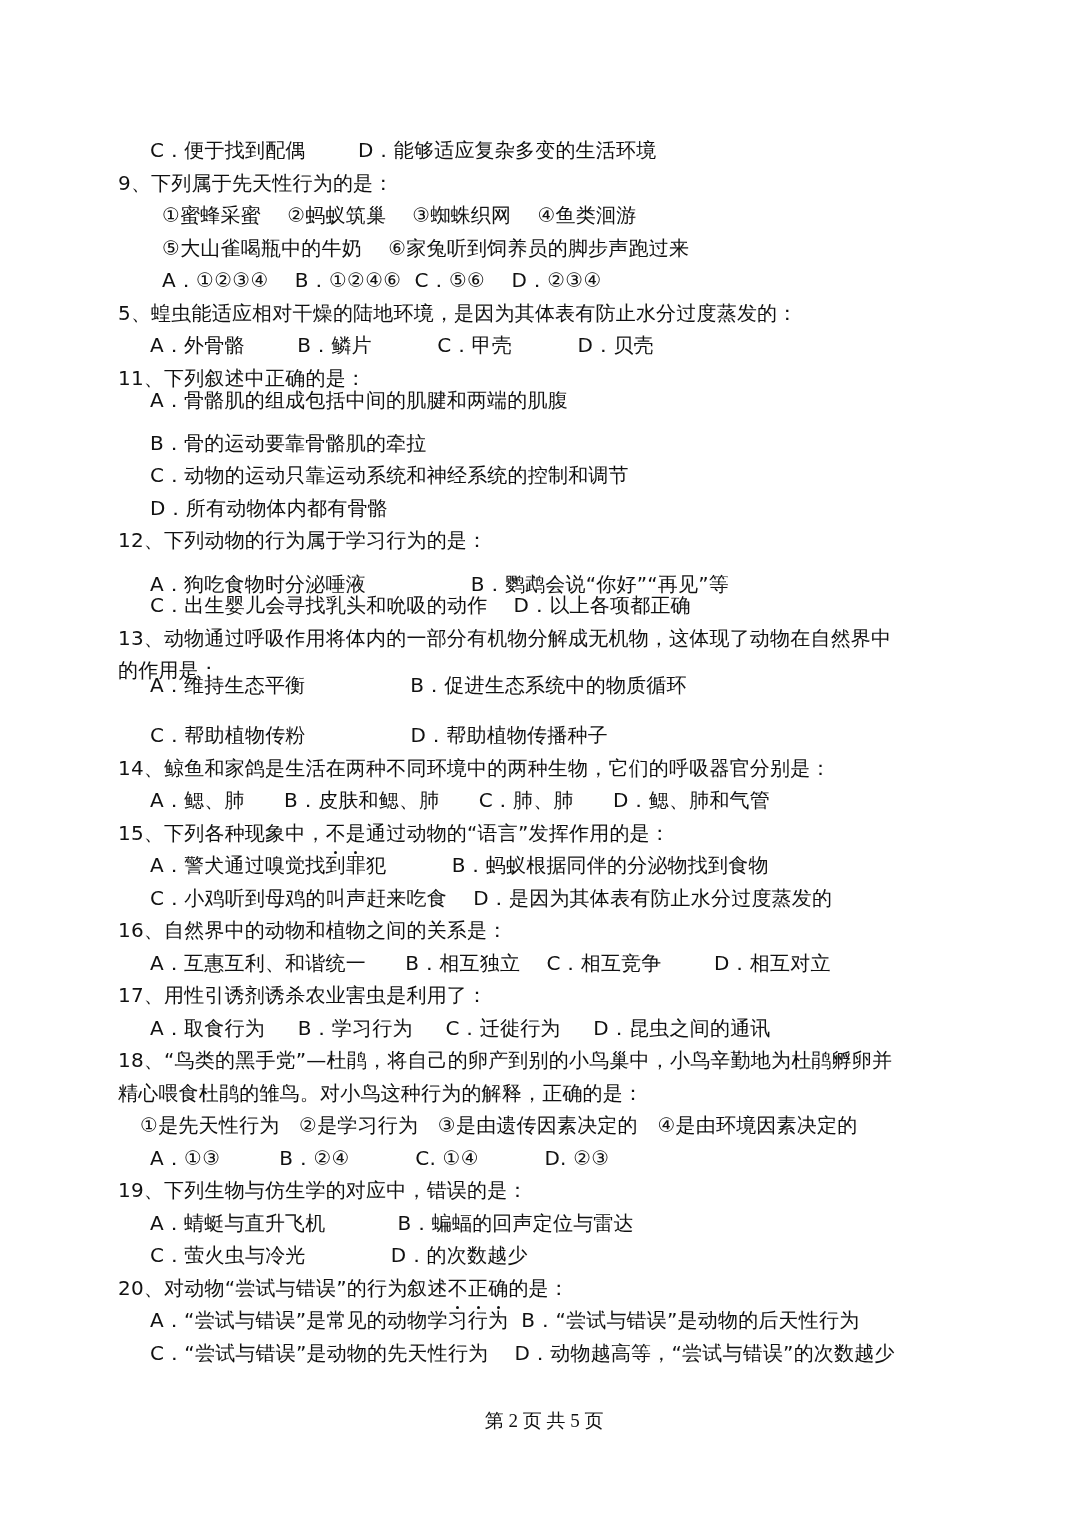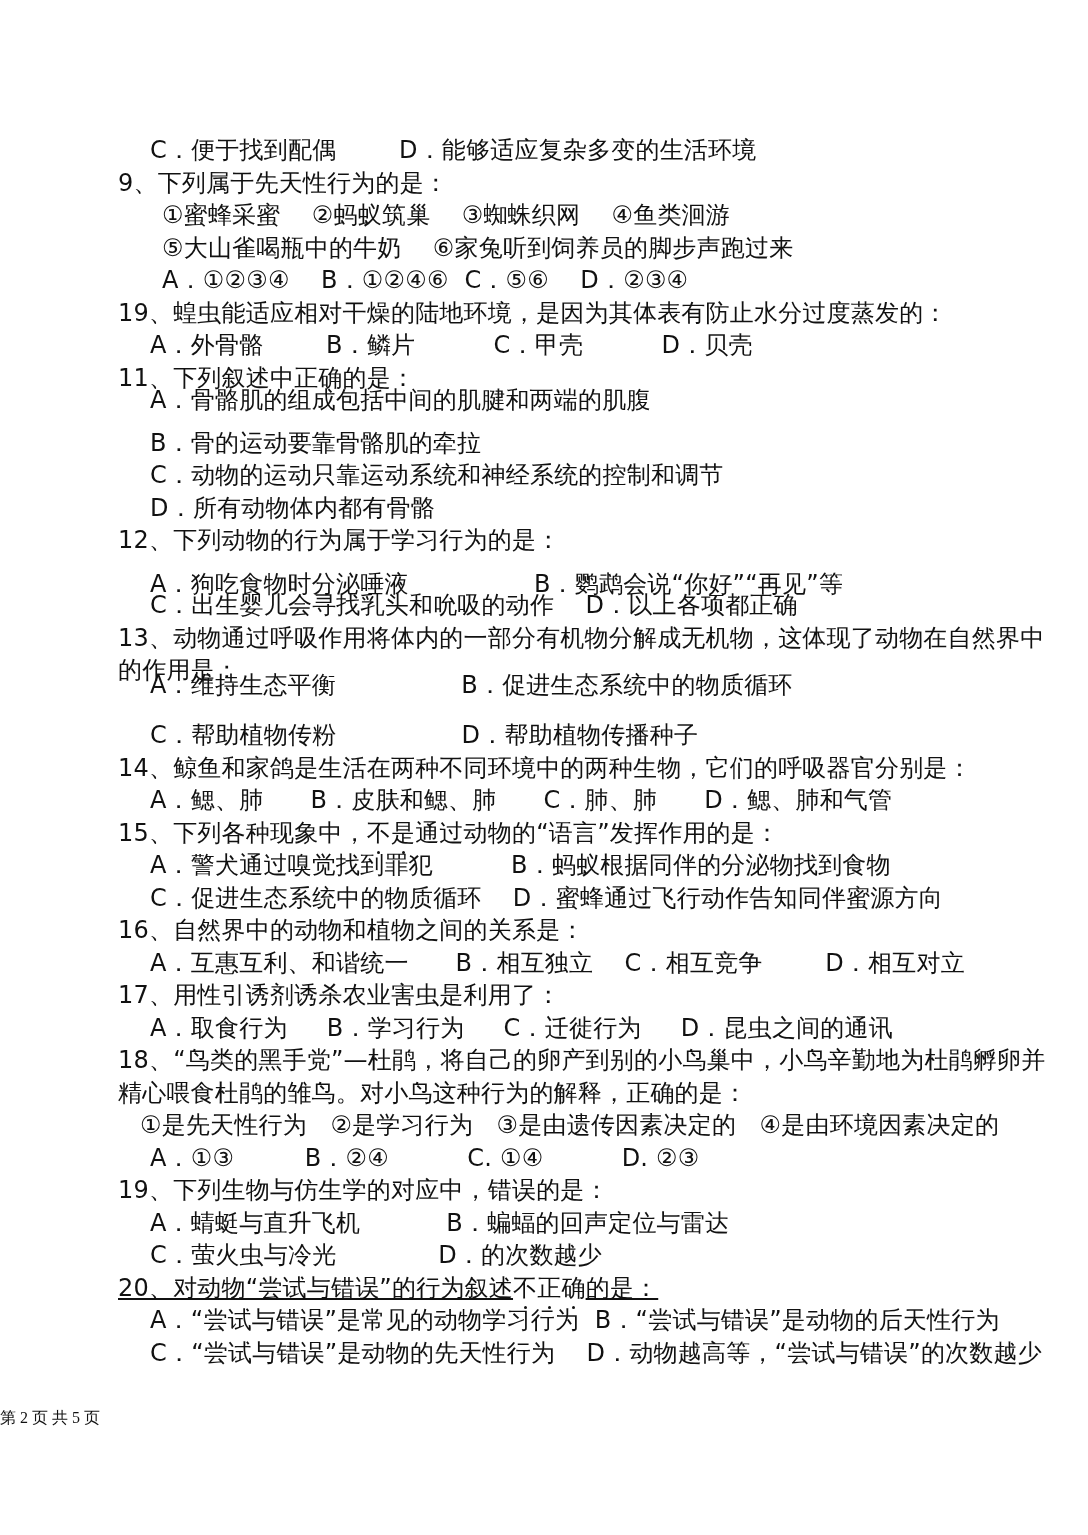--- a/index.html
+++ b/index.html
@@ -3,70 +3,70 @@
 <meta charset="utf-8">
 <style>
   html, body { margin: 0; padding: 0; background: #ffffff; }
   body {
     width: 1088px; height: 1535px; position: relative; overflow: hidden;
     font-family: "DejaVu Sans", "Liberation Sans", sans-serif;
     color: #111111;
   }
   .line {
     position: absolute; left: 0; white-space: pre;
-    font-size: 24px; line-height: 26px; height: 26px;
+    font-size: 20px; line-height: 26px; height: 26px;
     letter-spacing: 0.2px;
   }
   .em { position: relative; display: inline-block; }
   .em::after {
     content: ""; position: absolute; left: 50%; bottom: -8px;
     width: 3px; height: 3px; margin-left: -1.5px; border-radius: 50%;
     background: #111;
   }
   .footer {
-    position: absolute; top: 1408px; left: 0; width: 1088px; text-align: left;
-    font-family: "Liberation Serif", "DejaVu Serif", serif; font-size: 16px;
+    position: absolute; top: 1408px; left: 0; width: 1088px; text-align: center;
+    font-family: "Liberation Serif", "DejaVu Serif", serif; font-size: 19px;
   }
 </style>
 </head>
 <body>
 
 <div id="doc">
     <div class="line" style="left: 150px; top: 137px;">C．便于找到配偶        D．能够适应复杂多变的生活环境</div>
     <div class="line" style="left: 118px; top: 170px;">9、下列属于先天性行为的是：</div>
     <div class="line" style="left: 162px; top: 202px;">①蜜蜂采蜜    ②蚂蚁筑巢    ③蜘蛛织网    ④鱼类洄游</div>
     <div class="line" style="left: 162px; top: 235px;">⑤大山雀喝瓶中的牛奶    ⑥家兔听到饲养员的脚步声跑过来</div>
     <div class="line" style="left: 162px; top: 267px;">A．①②③④    B．①②④⑥  C．⑤⑥    D．②③④</div>
-    <div class="line" style="left: 118px; top: 300px;">19、蝗虫能适应相对干燥的陆地环境，是因为其体表有防止水分过度蒸发的：</div>
+    <div class="line" style="left: 118px; top: 300px;">5、蝗虫能适应相对干燥的陆地环境，是因为其体表有防止水分过度蒸发的：</div>
     <div class="line" style="left: 150px; top: 332px;">A．外骨骼        B．鳞片          C．甲壳          D．贝壳</div>
     <div class="line" style="left: 118px; top: 365px;">11、下列叙述中正确的是：</div>
     <div class="line" style="left: 150px; top: 387px;">A．骨骼肌的组成包括中间的肌腱和两端的肌腹</div>
     <div class="line" style="left: 150px; top: 430px;">B．骨的运动要靠骨骼肌的牵拉</div>
     <div class="line" style="left: 150px; top: 462px; text-align: center;">C．动物的运动只靠运动系统和神经系统的控制和调节</div>
     <div class="line" style="left: 150px; top: 495px;">D．所有动物体内都有骨骼</div>
     <div class="line" style="left: 118px; top: 527px;">12、下列动物的行为属于学习行为的是：</div>
     <div class="line" style="left: 150px; top: 560px; margin-top: 11px;">A．狗吃食物时分泌唾液                B．鹦鹉会说“你好”“再见”等</div>
     <div class="line" style="left: 150px; top: 592px;">C．出生婴儿会寻找乳头和吮吸的动作    D．以上各项都正确</div>
     <div class="line" style="left: 118px; top: 625px;">13、动物通过呼吸作用将体内的一部分有机物分解成无机物，这体现了动物在自然界中</div>
     <div class="line" style="left: 118px; top: 657px;">的作用是：</div>
     <div class="line" style="left: 150px; top: 672px;">A．维持生态平衡                B．促进生态系统中的物质循环</div>
     <div class="line" style="left: 150px; top: 722px;">C．帮助植物传粉                D．帮助植物传播种子</div>
     <div class="line" style="left: 118px; top: 755px;">14、鲸鱼和家鸽是生活在两种不同环境中的两种生物，它们的呼吸器官分别是：</div>
     <div class="line" style="left: 150px; top: 787px;">A．鳃、肺      B．皮肤和鳃、肺      C．肺、肺      D．鳃、肺和气管</div>
     <div class="line" style="left: 118px; top: 820px;"><span>15、下列各种现象中，</span><span class="em">不</span><span class="em">是</span><span>通过动物的“语言”发挥作用的是：</span></div>
     <div class="line" style="left: 150px; top: 852px;">A．警犬通过嗅觉找到罪犯          B．蚂蚁根据同伴的分泌物找到食物</div>
-    <div class="line" style="left: 150px; top: 885px;">C．促进生态系统中的物质循环    D．蜜蜂通过飞行动作告知同伴蜜源方向</div>
+    <div class="line" style="left: 150px; top: 885px;">C．小鸡听到母鸡的叫声赶来吃食    D．是因为其体表有防止水分过度蒸发的</div>
     <div class="line" style="left: 118px; top: 917px;">16、自然界中的动物和植物之间的关系是：</div>
     <div class="line" style="left: 150px; top: 950px;">A．互惠互利、和谐统一      B．相互独立    C．相互竞争        D．相互对立</div>
     <div class="line" style="left: 118px; top: 982px;">17、用性引诱剂诱杀农业害虫是利用了：</div>
     <div class="line" style="left: 150px; top: 1015px;">A．取食行为     B．学习行为     C．迁徙行为     D．昆虫之间的通讯</div>
     <div class="line" style="left: 118px; top: 1047px;">18、“鸟类的黑手党”—杜鹃，将自己的卵产到别的小鸟巢中，小鸟辛勤地为杜鹃孵卵并</div>
     <div class="line" style="left: 118px; top: 1080px;">精心喂食杜鹃的雏鸟。对小鸟这种行为的解释，正确的是：</div>
     <div class="line" style="left: 140px; top: 1112px;">①是先天性行为   ②是学习行为   ③是由遗传因素决定的   ④是由环境因素决定的</div>
     <div class="line" style="left: 150px; top: 1145px;">A．①③         B．②④          C. ①④          D. ②③</div>
     <div class="line" style="left: 118px; top: 1177px;">19、下列生物与仿生学的对应中，错误的是：</div>
     <div class="line" style="left: 150px; top: 1210px;">A．蜻蜓与直升飞机           B．蝙蝠的回声定位与雷达</div>
     <div class="line" style="left: 150px; top: 1242px;">C．萤火虫与冷光             D．的次数越少</div>
-    <div class="line" style="left: 118px; top: 1275px; text-decoration: underline;"><span>20、对动物“尝试与错误”的行为叙述</span><span class="em">不</span><span class="em">正</span><span class="em">确</span><span>的是：</span></div>
+    <div class="line" style="left: 118px; top: 1275px;"><span>20、对动物“尝试与错误”的行为叙述</span><span class="em">不</span><span class="em">正</span><span class="em">确</span><span>的是：</span></div>
     <div class="line" style="left: 150px; top: 1307px;">A．“尝试与错误”是常见的动物学习行为  B．“尝试与错误”是动物的后天性行为</div>
     <div class="line" style="left: 150px; top: 1340px;">C．“尝试与错误”是动物的先天性行为    D．动物越高等，“尝试与错误”的次数越少</div>
   </div>
 <div class="footer">第 2 页 共 5 页</div>
 
 </body></html>

